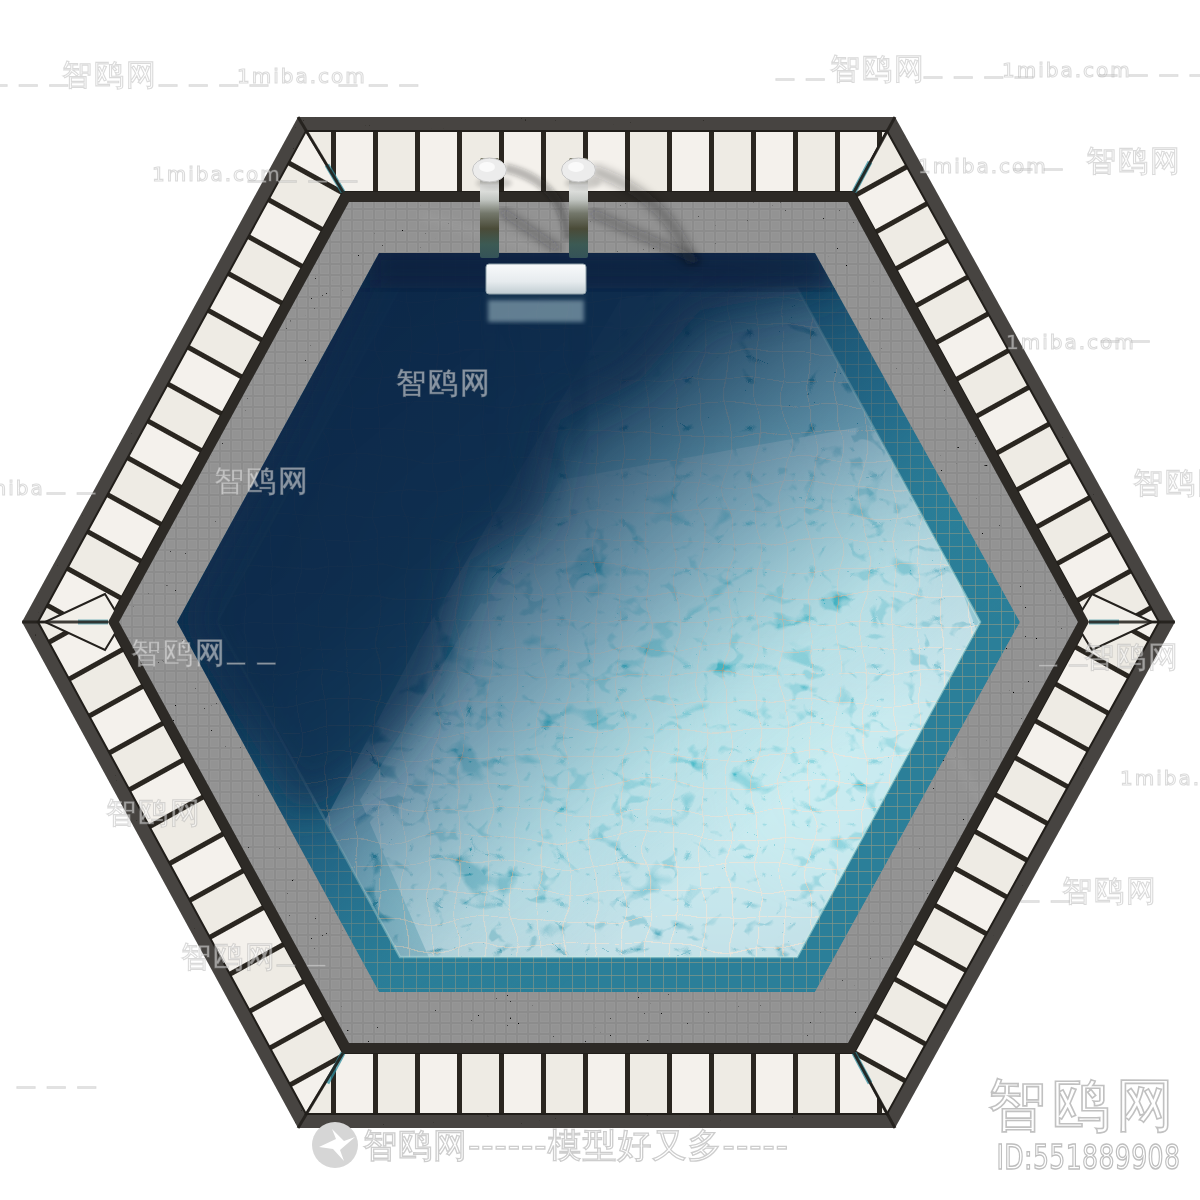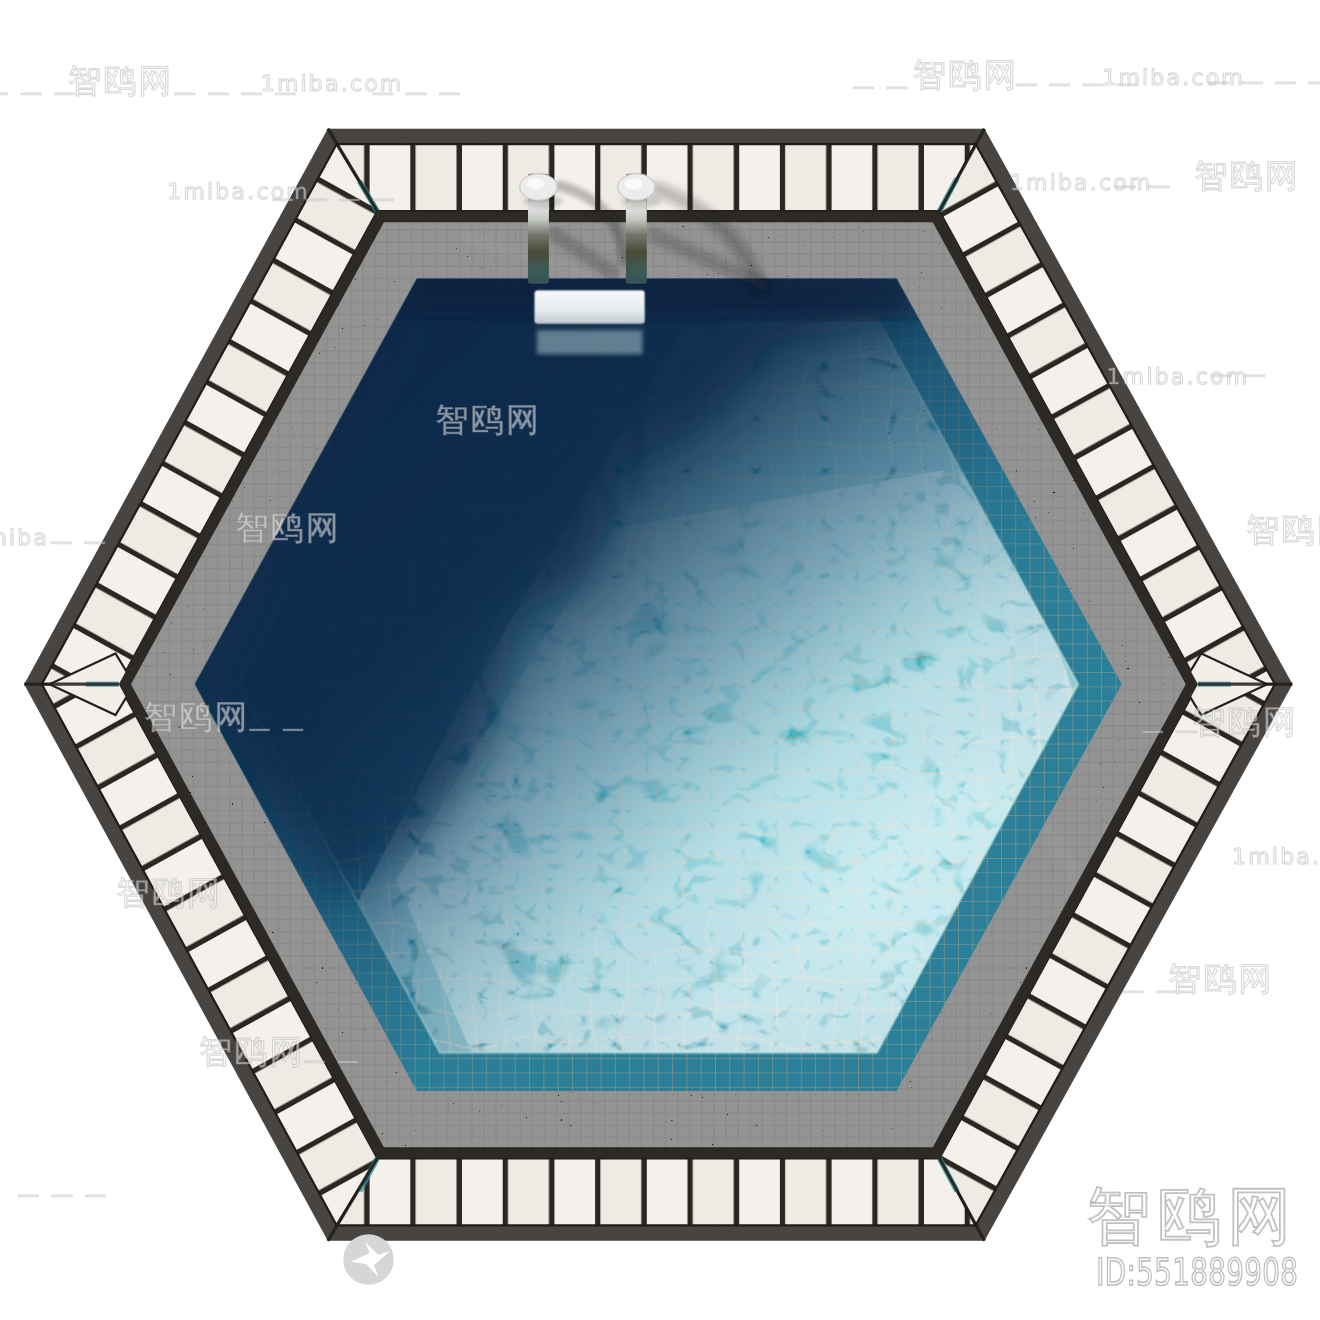--- a/index.html
+++ b/index.html
@@ -259,20 +259,21 @@
   </svg>
 
   <div class="wm-layer" id="wm-layer">
 
     <div class="banner">
       <div class="banner-logo">
         <svg width="46" height="46" viewBox="0 0 46 46">
           <path d="M7 25 L24 17 L20 7 L32 19 L43 15 L28 28 L32 39 L21 27 Z" fill="#ffffff"></path>
         </svg>
       </div>
+      <div class="banner-text">智鸥网------模型好又多-----</div>
     </div>
 
     <div class="corner-site">智鸥网</div>
     <div class="corner-id">ID:551889908</div>
   <span class="wm" style="left: -12px; top: 74px; font-size: 20px;">— — —</span>
       <span class="wm" style="left: 62px; top: 60px; font-size: 30px;">智鸥网</span>
       <span class="wm" style="left: 158px; top: 74px; font-size: 20px;">— — — —</span>
       <span class="wm" style="left: 237px; top: 66px; font-size: 20px;">1miba.com</span>
       <span class="wm" style="left: 338px; top: 74px; font-size: 20px;">— — —</span>
       <span class="wm" style="left: 775px; top: 68px; font-size: 20px;">— —</span>

